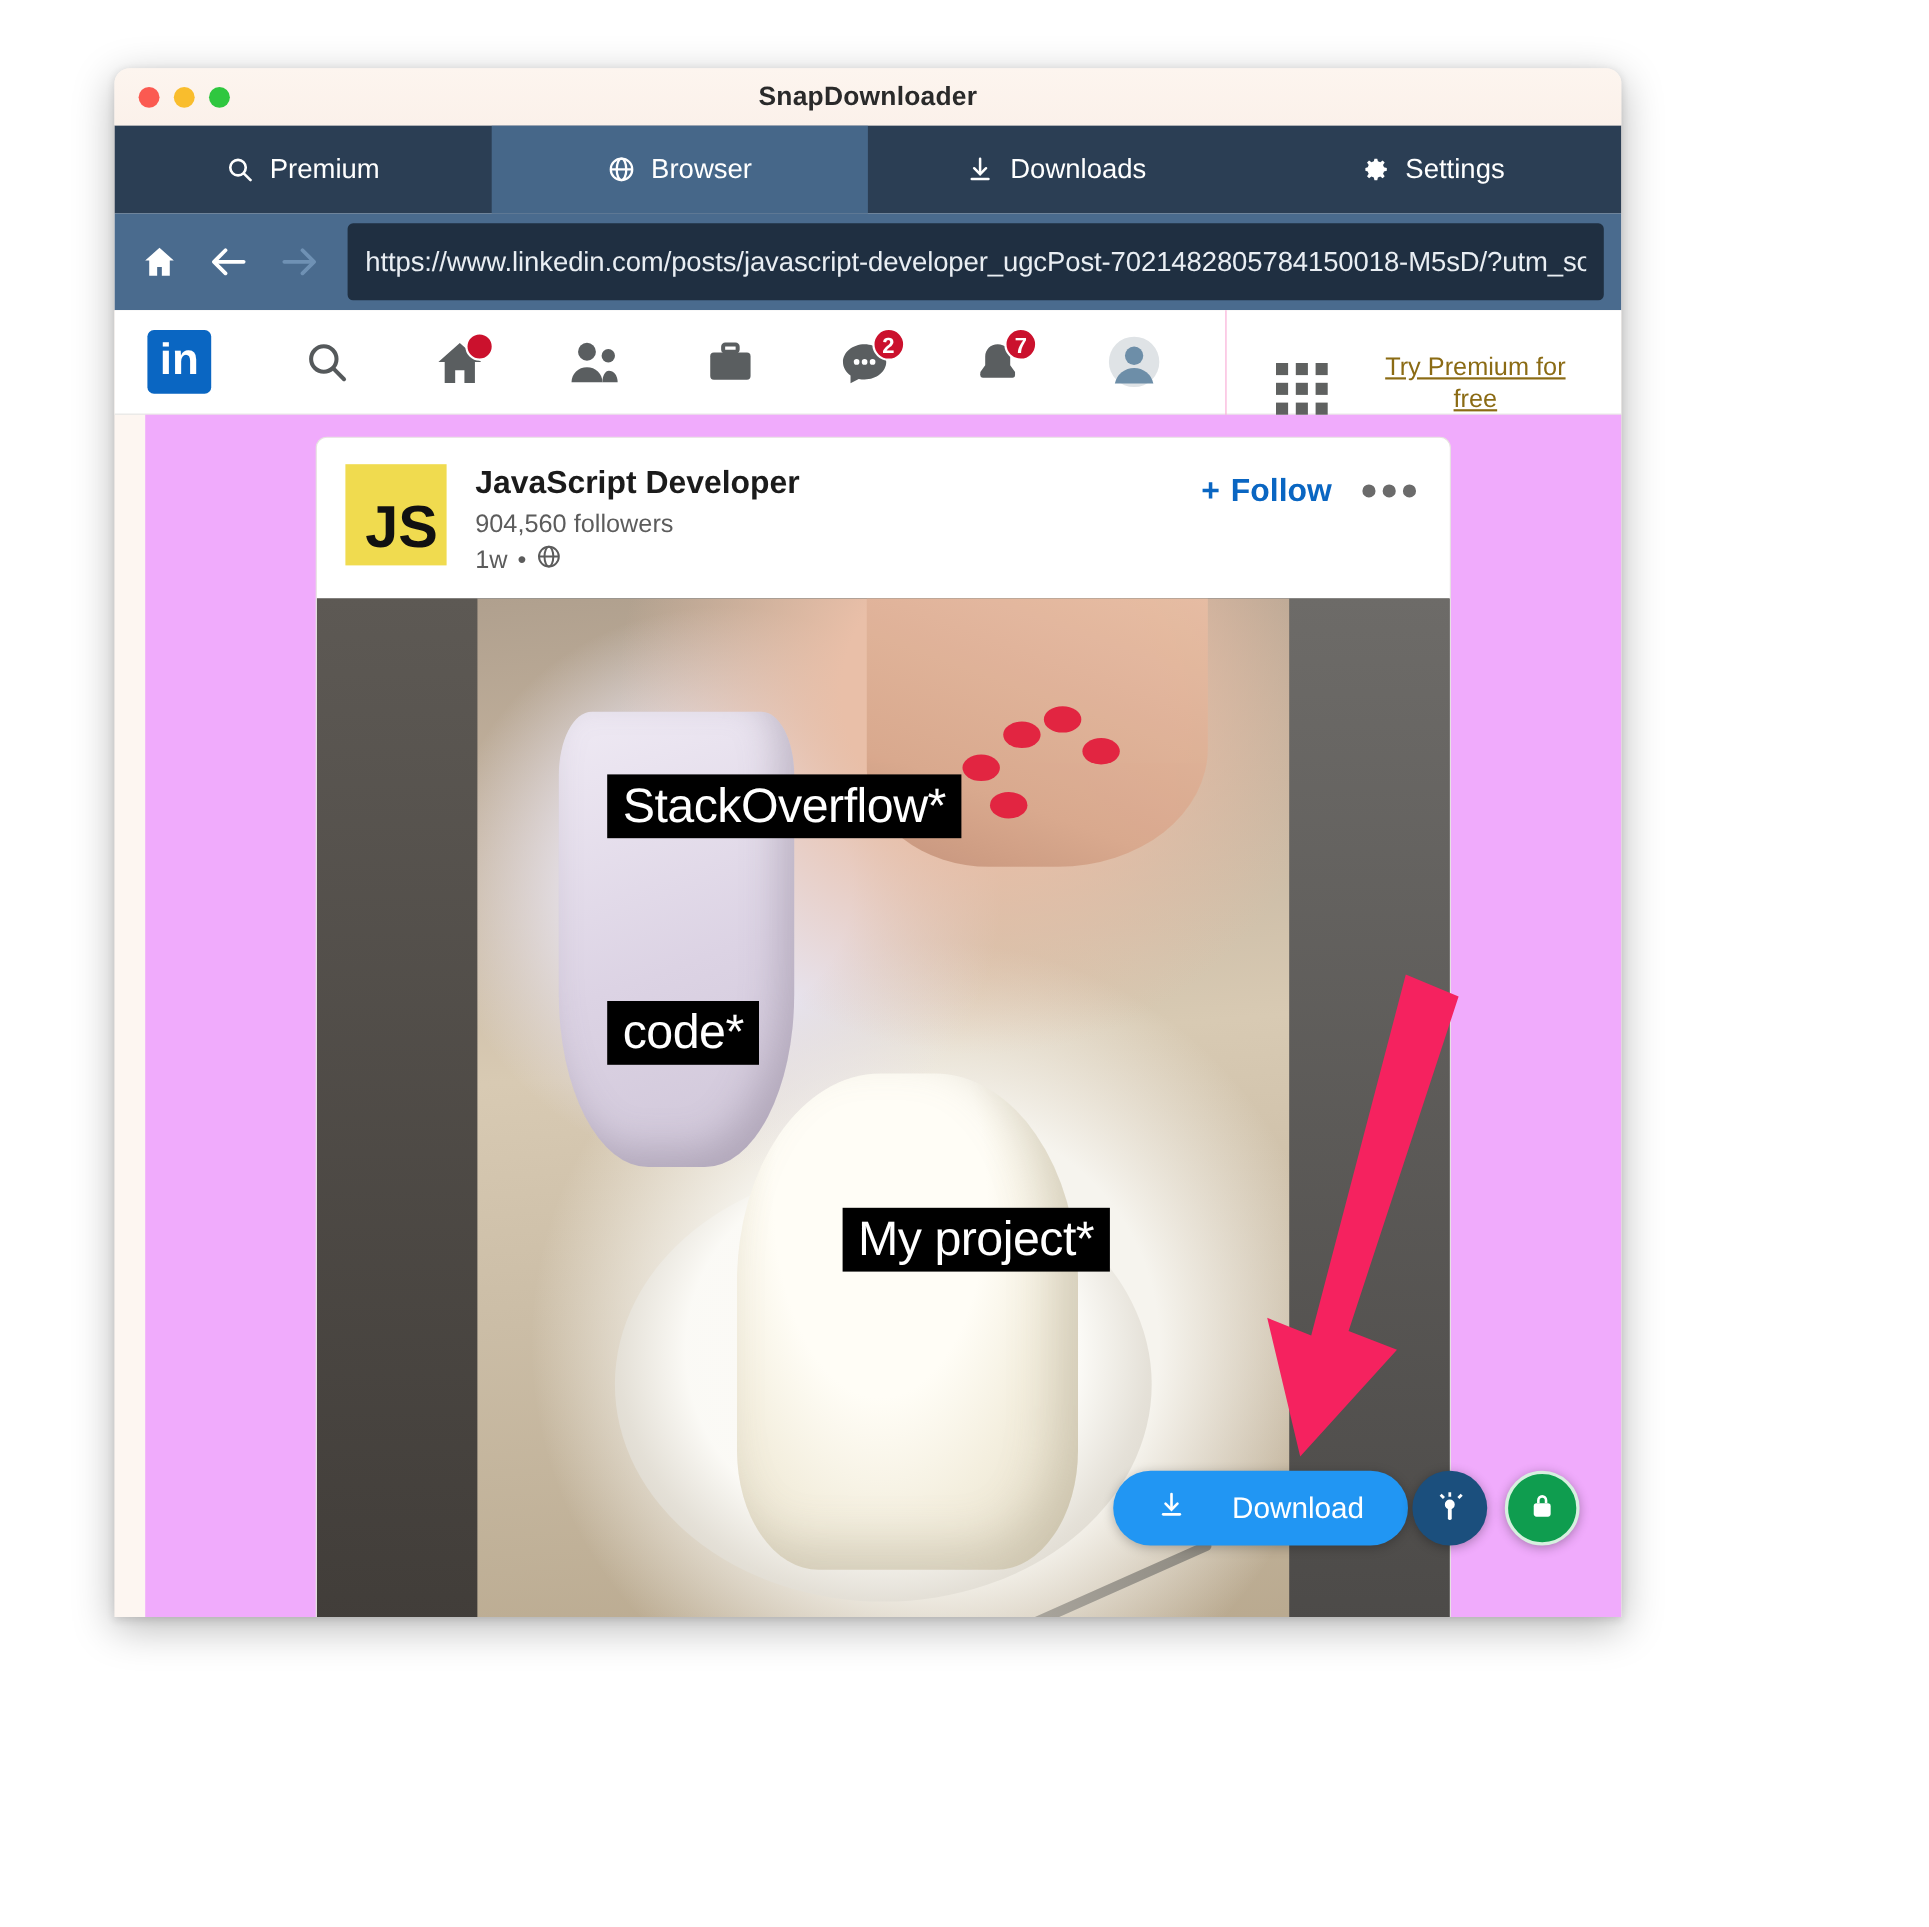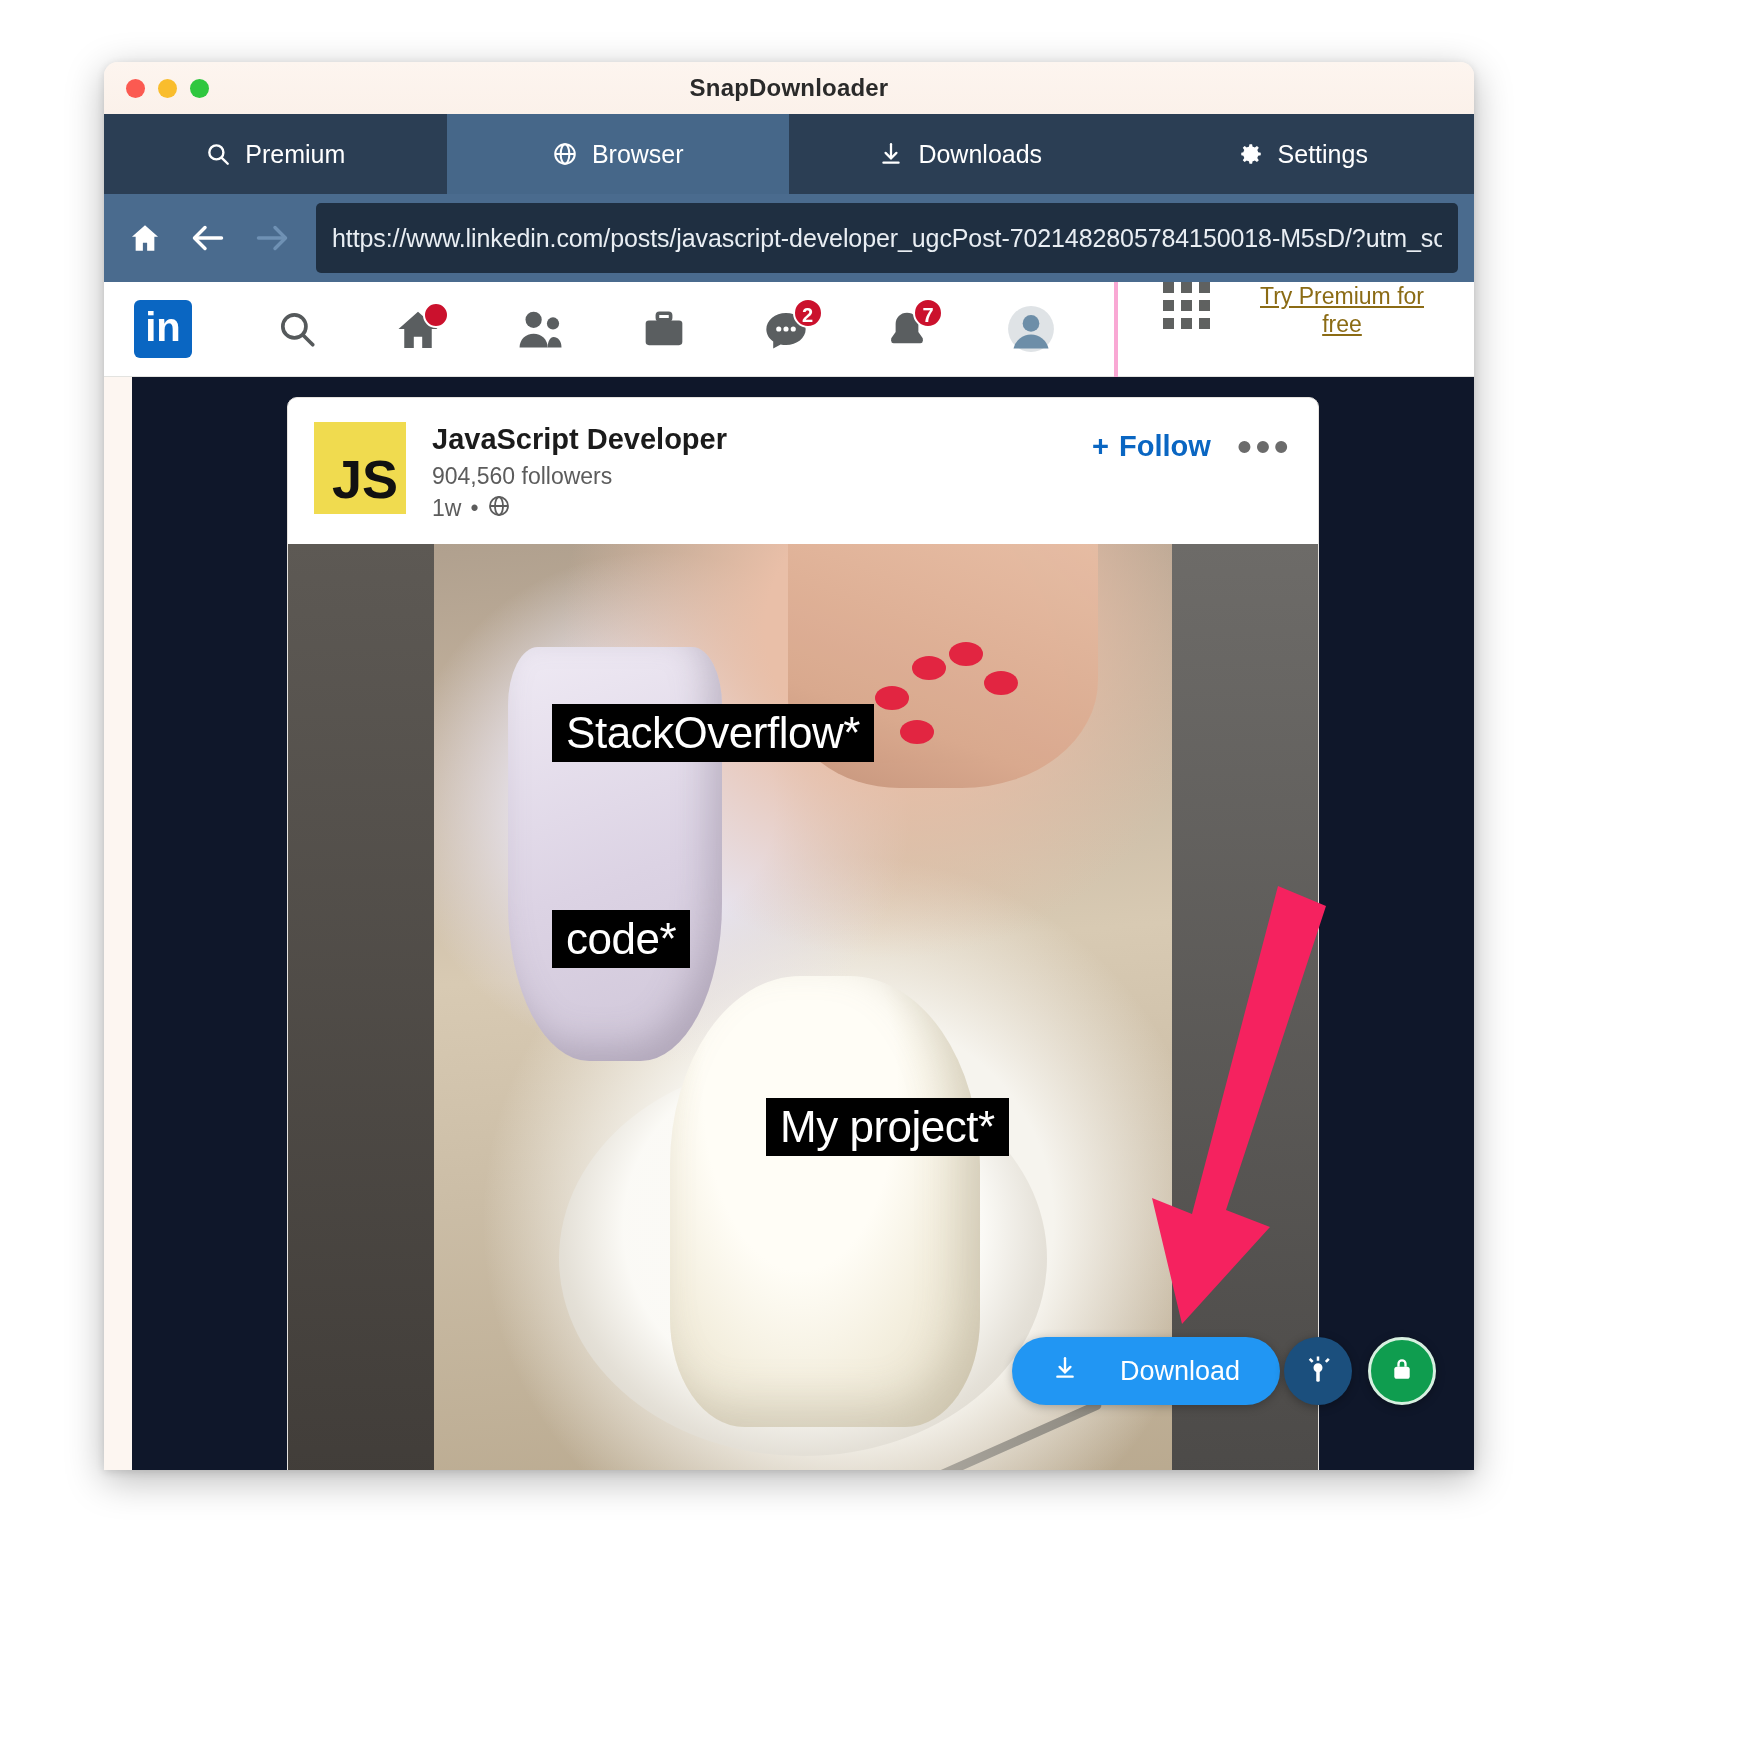--- a/index.html
+++ b/index.html
@@ -80,32 +80,32 @@
   .li-icon { position: relative; cursor: pointer; line-height: 0; }
   .badge {
     position: absolute; top: -10px; right: -14px;
     min-width: 30px; height: 30px; padding: 0 6px;
     background: #cb112d; color: #fff; border-radius: 15px;
     font-size: 20px; font-weight: bold; line-height: 30px; text-align: center;
     border: 2px solid #fff;
   }
   .badge.dot { min-width: 26px; height: 26px; border-radius: 13px; font-size: 0; top: -6px; right: -8px; }
   .li-right {
-    width: 360px; height: 95px; display: flex; align-items: flex-start;
-    justify-content: space-around; border-left: 4px solid #f9a8d4; padding: 0 22px;
+    width: 360px; height: 95px; display: flex; align-items: flex-end;
+    justify-content: space-around; border-left: 1px solid #f9a8d4; padding: 0 22px;
   }
   .grid-icon { display: grid; grid-template-columns: repeat(3, 11px); gap: 7px; cursor: pointer; }
   .grid-icon i { width: 11px; height: 11px; background: #5f6160; display: block; }
   .premium {
     color: #8b6b14; font-size: 23px; text-decoration: underline;
     text-align: center; line-height: 1.25; cursor: pointer; max-width: 175px;
   }
 
   
-  .feed { background: #0f172a; height: 1327px; padding: 20px 0 0 0; margin-left: 28px; }
+  .feed { background: #f0abfc; height: 1327px; padding: 20px 0 0 0; margin-left: 28px; }
   .post {
     width: 1032px; margin: 0 auto; background: #fff;
     border: 1px solid #e6e3df; border-radius: 10px; overflow: hidden;
   }
   .post-head { display: flex; align-items: flex-start; padding: 24px 26px 20px 26px; }
   .js-logo {
     width: 92px; height: 92px; background: #f0db4f; color: #111;
     font-weight: bold; font-size: 54px; display: flex;
     align-items: flex-end; justify-content: flex-end;
     padding: 0 8px 4px 0; font-family: "Liberation Sans", sans-serif;

